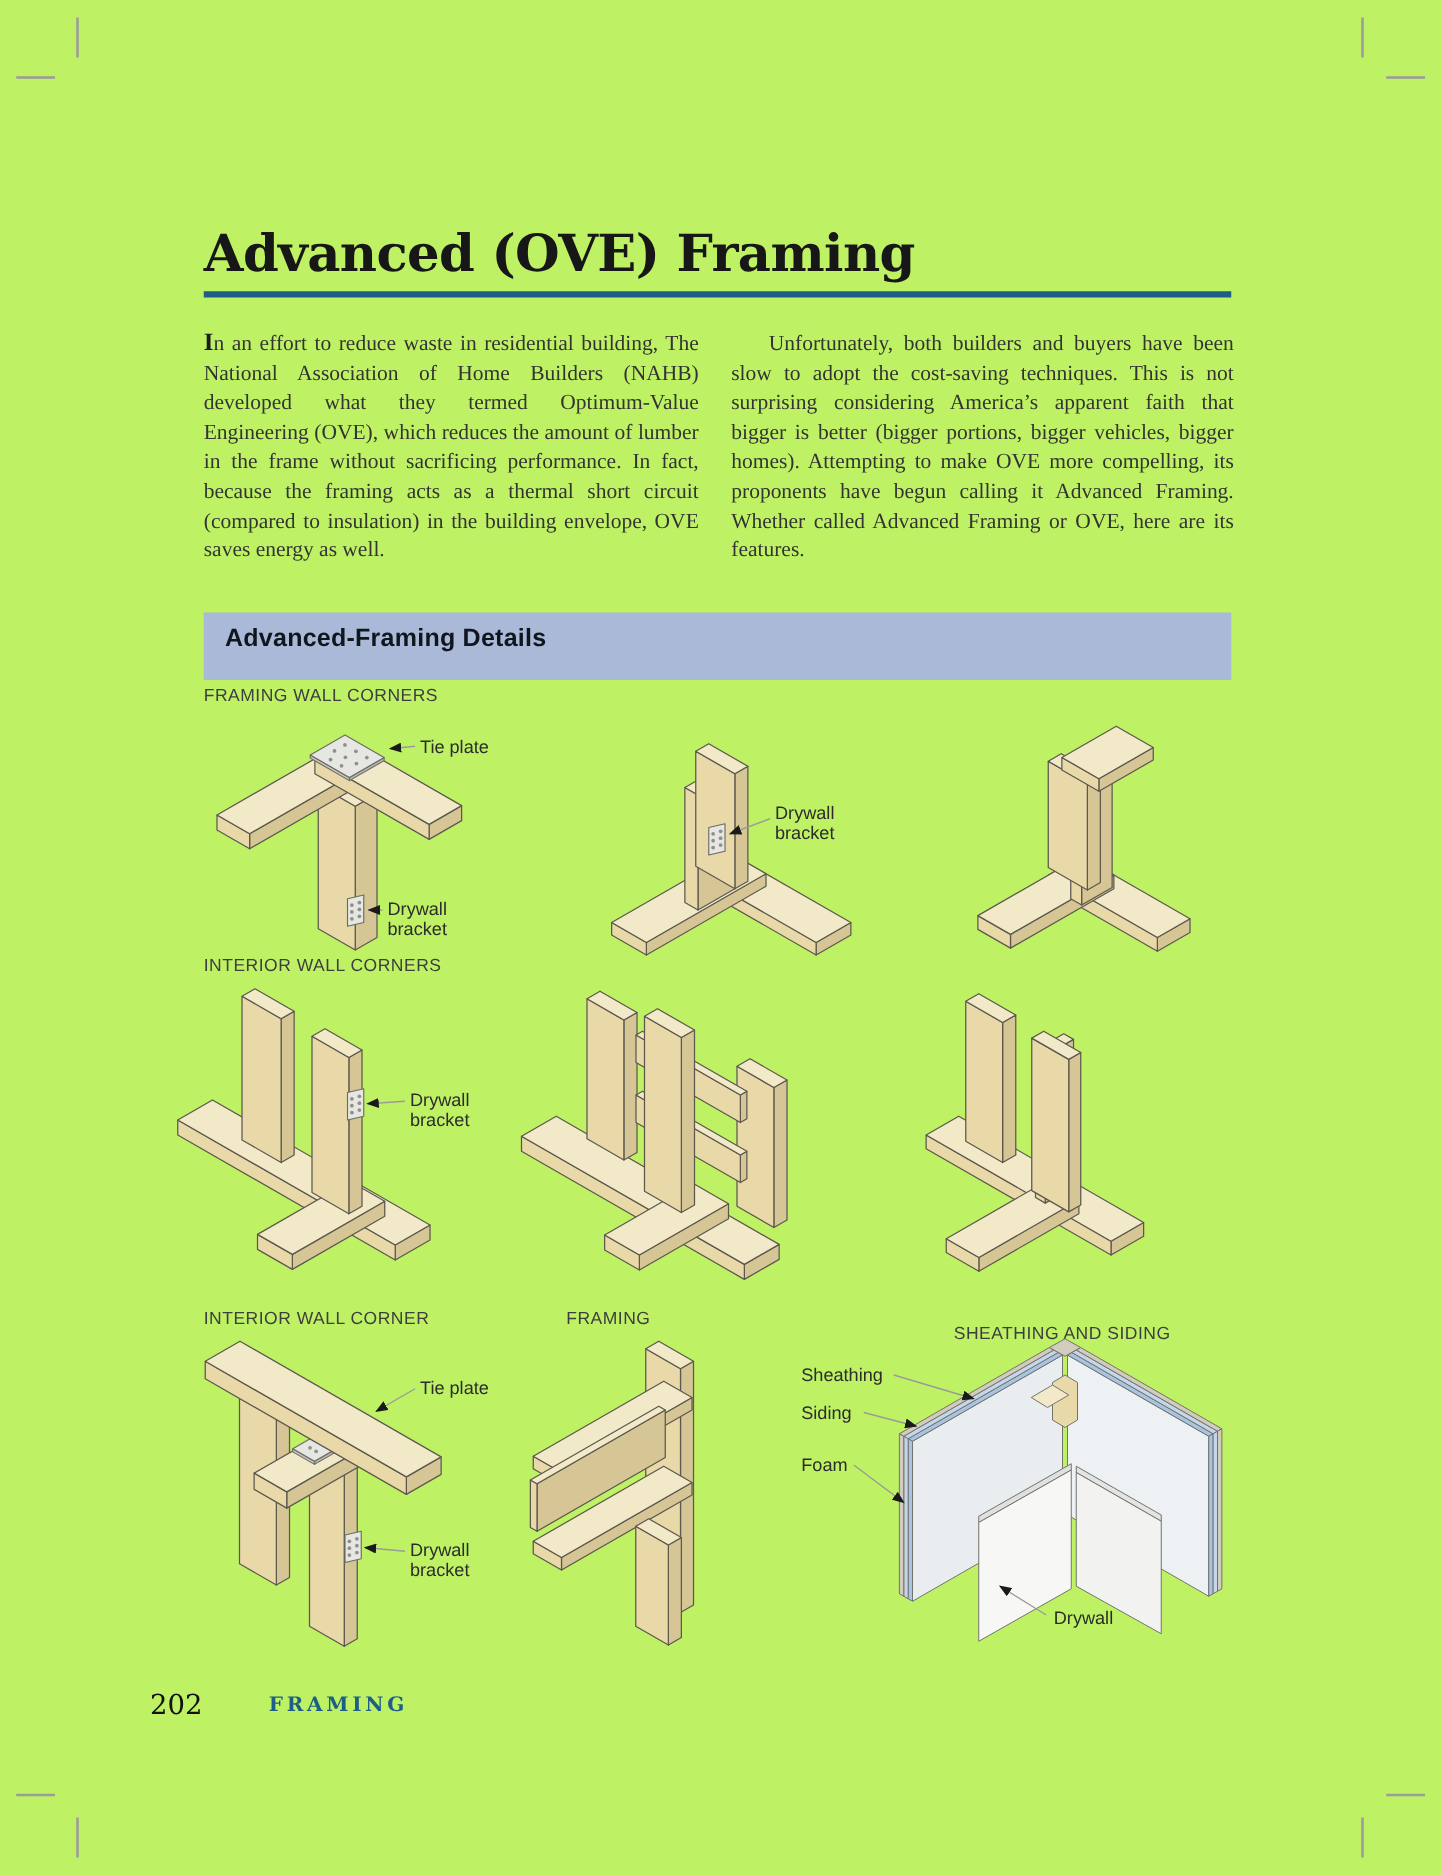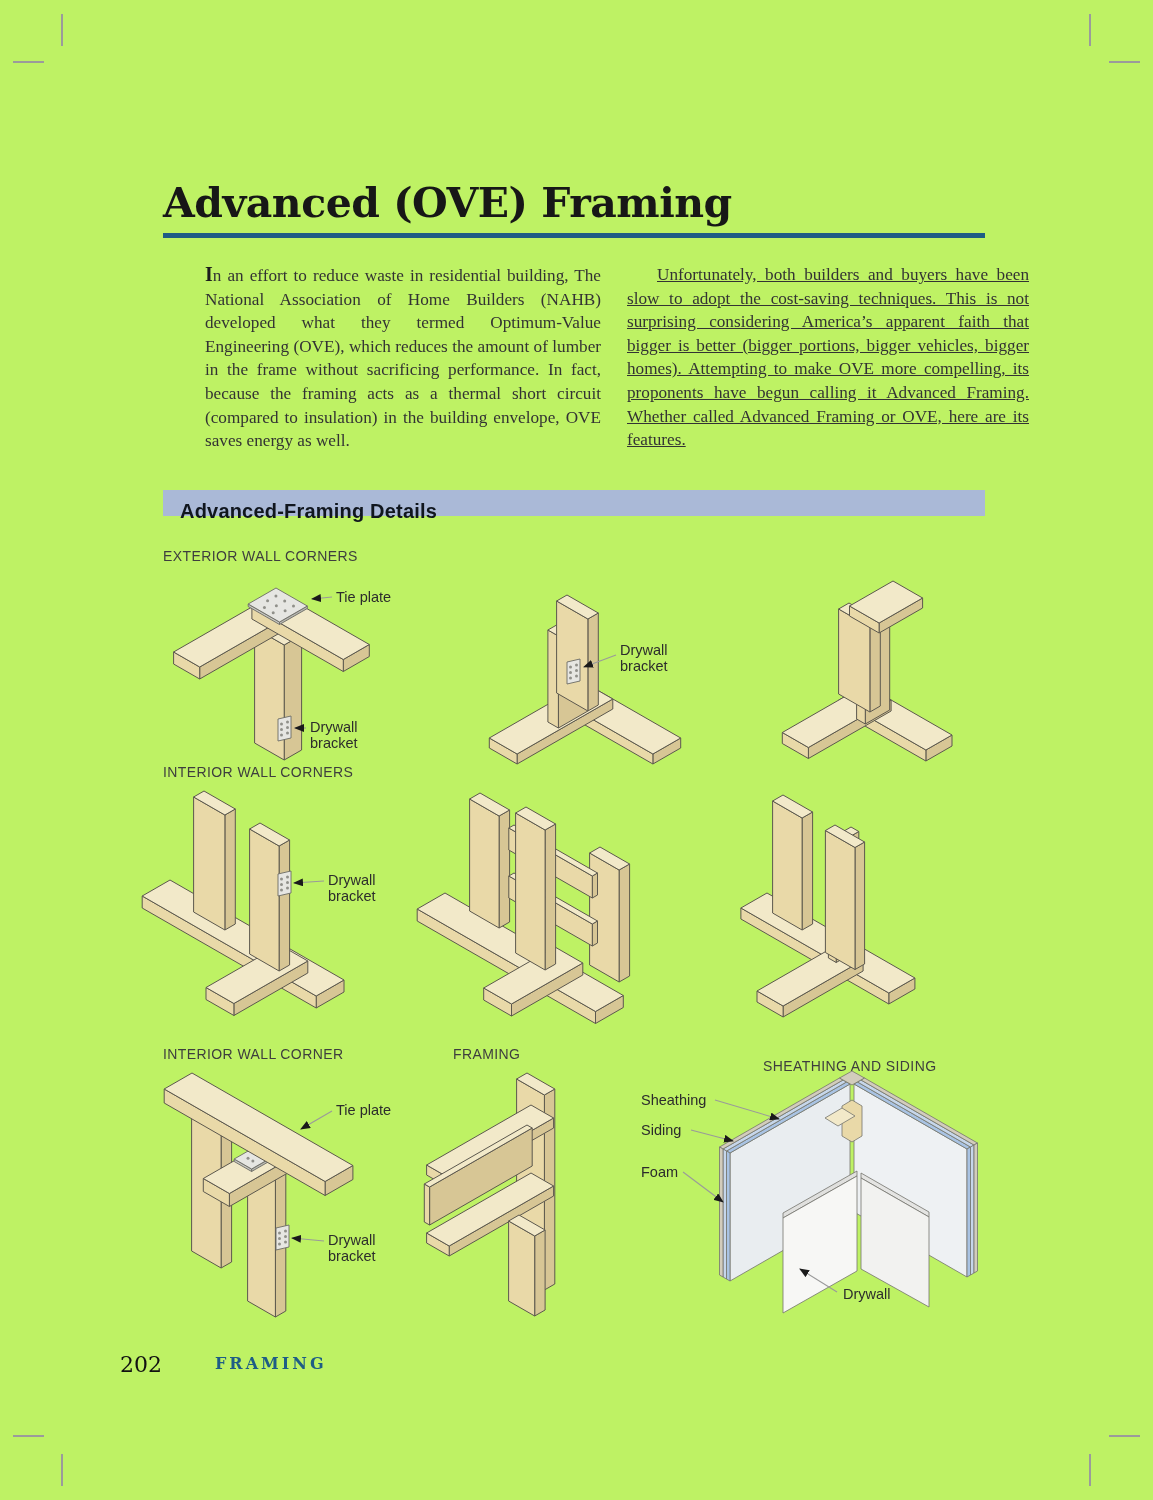--- a/index.html
+++ b/index.html
@@ -3,28 +3,28 @@
 <meta charset="utf-8">
 <style>
   html,body{margin:0;padding:0;background:#ffffff;}
   .page{position:relative;width:1153px;height:1500px;background:#bef264;overflow:hidden;
         font-family:"Liberation Sans",sans-serif;}
   .crop{position:absolute;background:#9b9b9b;}
   .title{position:absolute;left:163px;top:182px;width:822px;margin:0;
          font-family:"DejaVu Serif","Liberation Serif",serif;font-weight:bold;
          font-size:41px;line-height:1.05;color:#171717;letter-spacing:-0.5px;}
   .rule{position:absolute;left:163px;top:233px;width:822px;height:5px;background:#1e5d85;}
-  .cols{position:absolute;left:163px;top:263px;width:824px;display:flex;gap:26px;margin-left:42px;}
+  .cols{position:absolute;left:163px;top:263px;width:824px;display:flex;gap:26px;}
   .col p{margin:0;font-family:"Liberation Serif",serif;font-size:17.2px;line-height:23.6px;
          color:#333;text-align:justify;}
   .col.c1{width:396px;}
   .col.c2{width:402px;}
-  .col.c2 p{text-indent:30px;text-decoration:underline;}
+  .col.c2 p{text-indent:30px;}
   .leadcap{font-weight:bold;font-size:20px;color:#1c1c1c;}
-  .panel-bar{position:absolute;left:163px;top:490px;width:822px;height:26px;background:#aab9d7;}
+  .panel-bar{position:absolute;left:163px;top:490px;width:822px;height:54px;background:#aab9d7;}
   .panel-bar span{display:block;padding-left:17px;line-height:42px;font-size:20px;
                   font-weight:bold;color:#10161e;letter-spacing:0.2px;}
   .diag-h{position:absolute;font-size:14px;color:#3e3e3e;letter-spacing:0.4px;}
   svg{position:absolute;overflow:visible;}
   svg text{font-family:"Liberation Sans",sans-serif;font-size:14.5px;fill:#2c2c2c;}
   .footer-num{position:absolute;left:120px;top:1352px;font-family:"DejaVu Serif",serif;
               font-size:22px;color:#111;}
   .footer-chap{position:absolute;left:215px;top:1354px;font-family:"DejaVu Serif",serif;
                font-weight:bold;font-size:16px;letter-spacing:3px;color:#1e5d85;}
   .lead-line{stroke:#9a9a9a;stroke-width:1.1;fill:none;}
@@ -52,21 +52,21 @@
     </div>
     <div class="col c2">
       <p>Unfortunately, both builders and buyers have been slow to adopt the cost-saving techniques. This is not surprising considering America’s apparent faith that bigger is better (bigger portions, bigger vehicles, bigger homes). Attempting to make OVE more compelling, its proponents have begun calling it Advanced Framing. Whether called Advanced Framing or OVE, here are its features.</p>
     </div>
   </div>
 
   <div class="panel-bar" style="background: rgb(170, 185, 215);">
     <span>Advanced-Framing Details</span>
   </div>
 
-  <div class="diag-h" style="left:163px;top:548px;">EXTERIOR WALL CORNERS</div>
+  <div class="diag-h" style="left:163px;top:548px;">FRAMING WALL CORNERS</div>
   <div class="diag-h" style="left:163px;top:764px;">INTERIOR WALL CORNERS</div>
   <div class="diag-h" style="left:163px;top:1046px;">INTERIOR WALL CORNER</div>
   <div class="diag-h" style="left:453px;top:1046px;">FRAMING</div>
   <div class="diag-h" style="left:763px;top:1046px;margin-top:12px;">SHEATHING AND SIDING</div>
 
   <svg id="svg_d1" style="left:160px;top:570px;" width="300" height="195" viewBox="0 0 300 195">
     <defs>
         <marker id="m1" markerWidth="10" markerHeight="8" refX="9" refY="4" orient="auto" markerUnits="userSpaceOnUse">
           <path d="M0,0L10,4L0,8Z" fill="#1a1a1a"></path>
         </marker>

